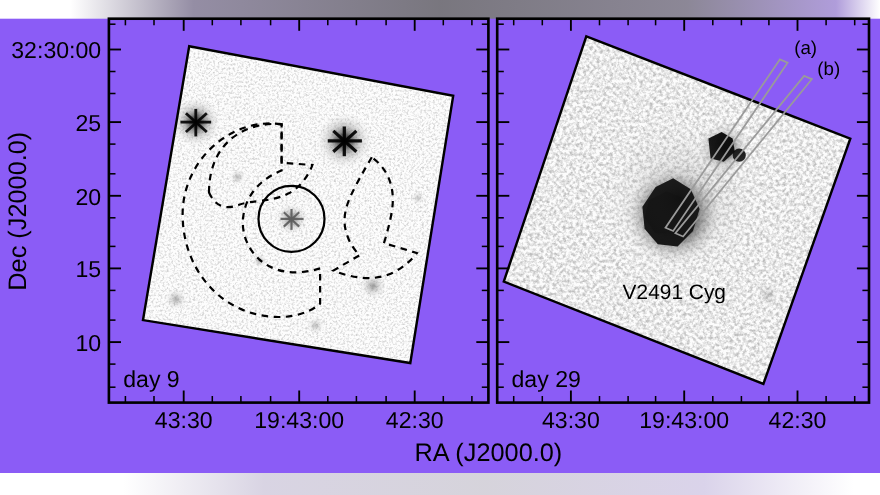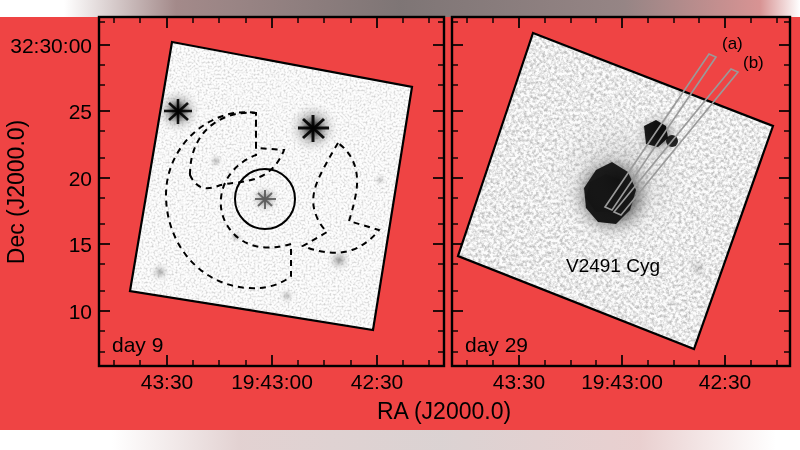--- a/index.html
+++ b/index.html
@@ -4,21 +4,21 @@
 <style>
   html, body {
     margin: 0;
     padding: 0;
     background: #ffffff;
   }
   #fig {
     position: relative;
     width: 800px;
     height: 450px;
-    background: #ef4444;
+    background: #8b5cf6;
     overflow: hidden;
     font-family: "Liberation Sans", sans-serif;
   }
   .band-top {
     position: absolute;
     left: 0; top: 0;
     width: 800px; height: 17px;
     background: linear-gradient(to right,
       rgba(255,255,255,1) 0%,
       rgba(255,255,255,1) 8%,

